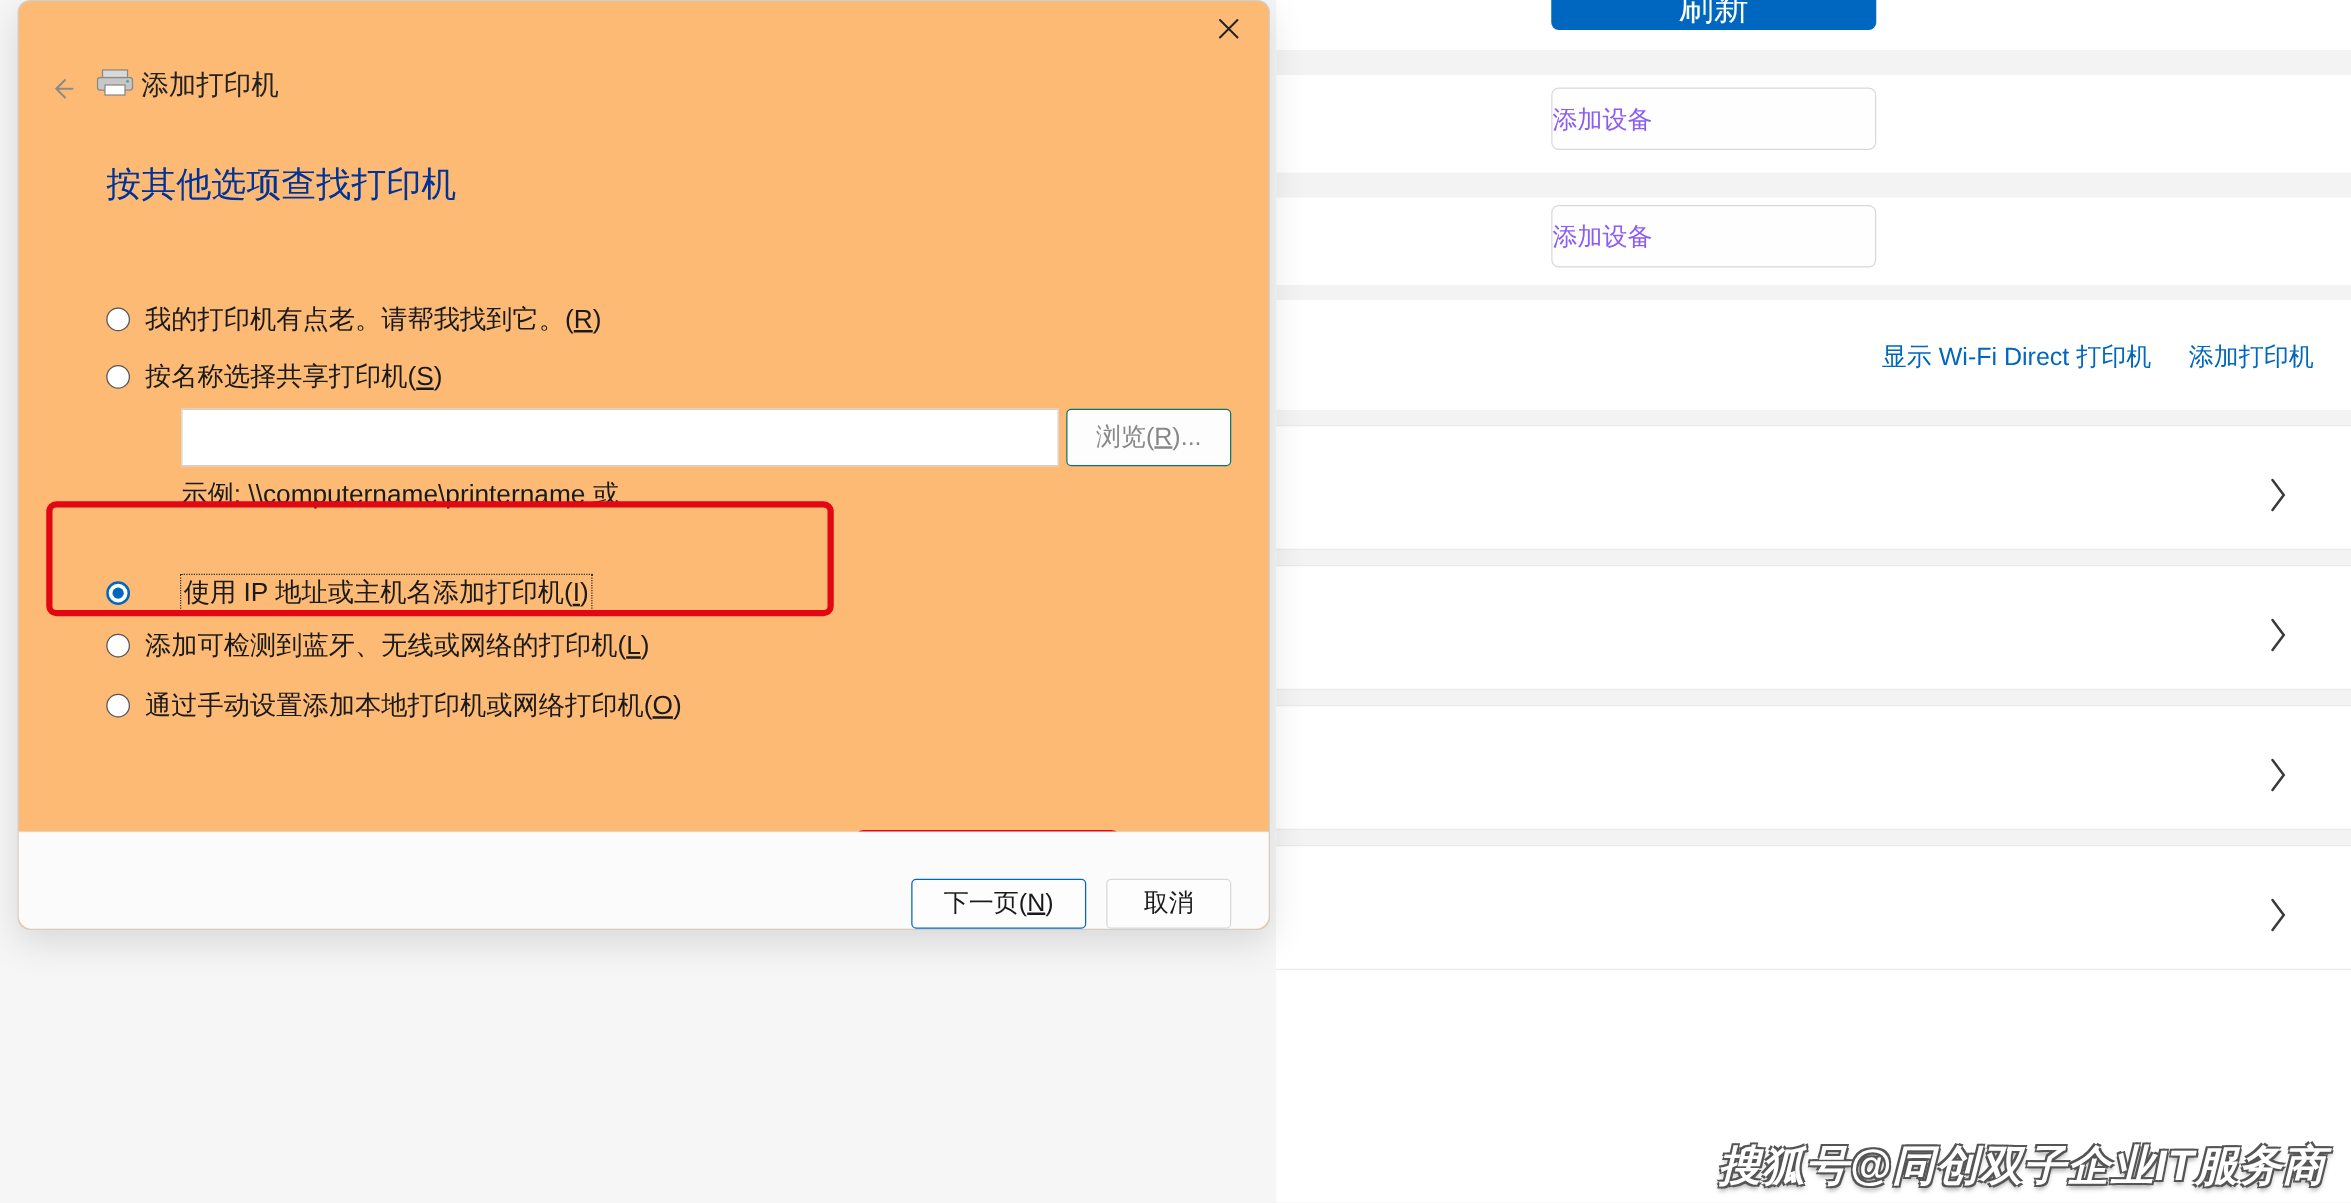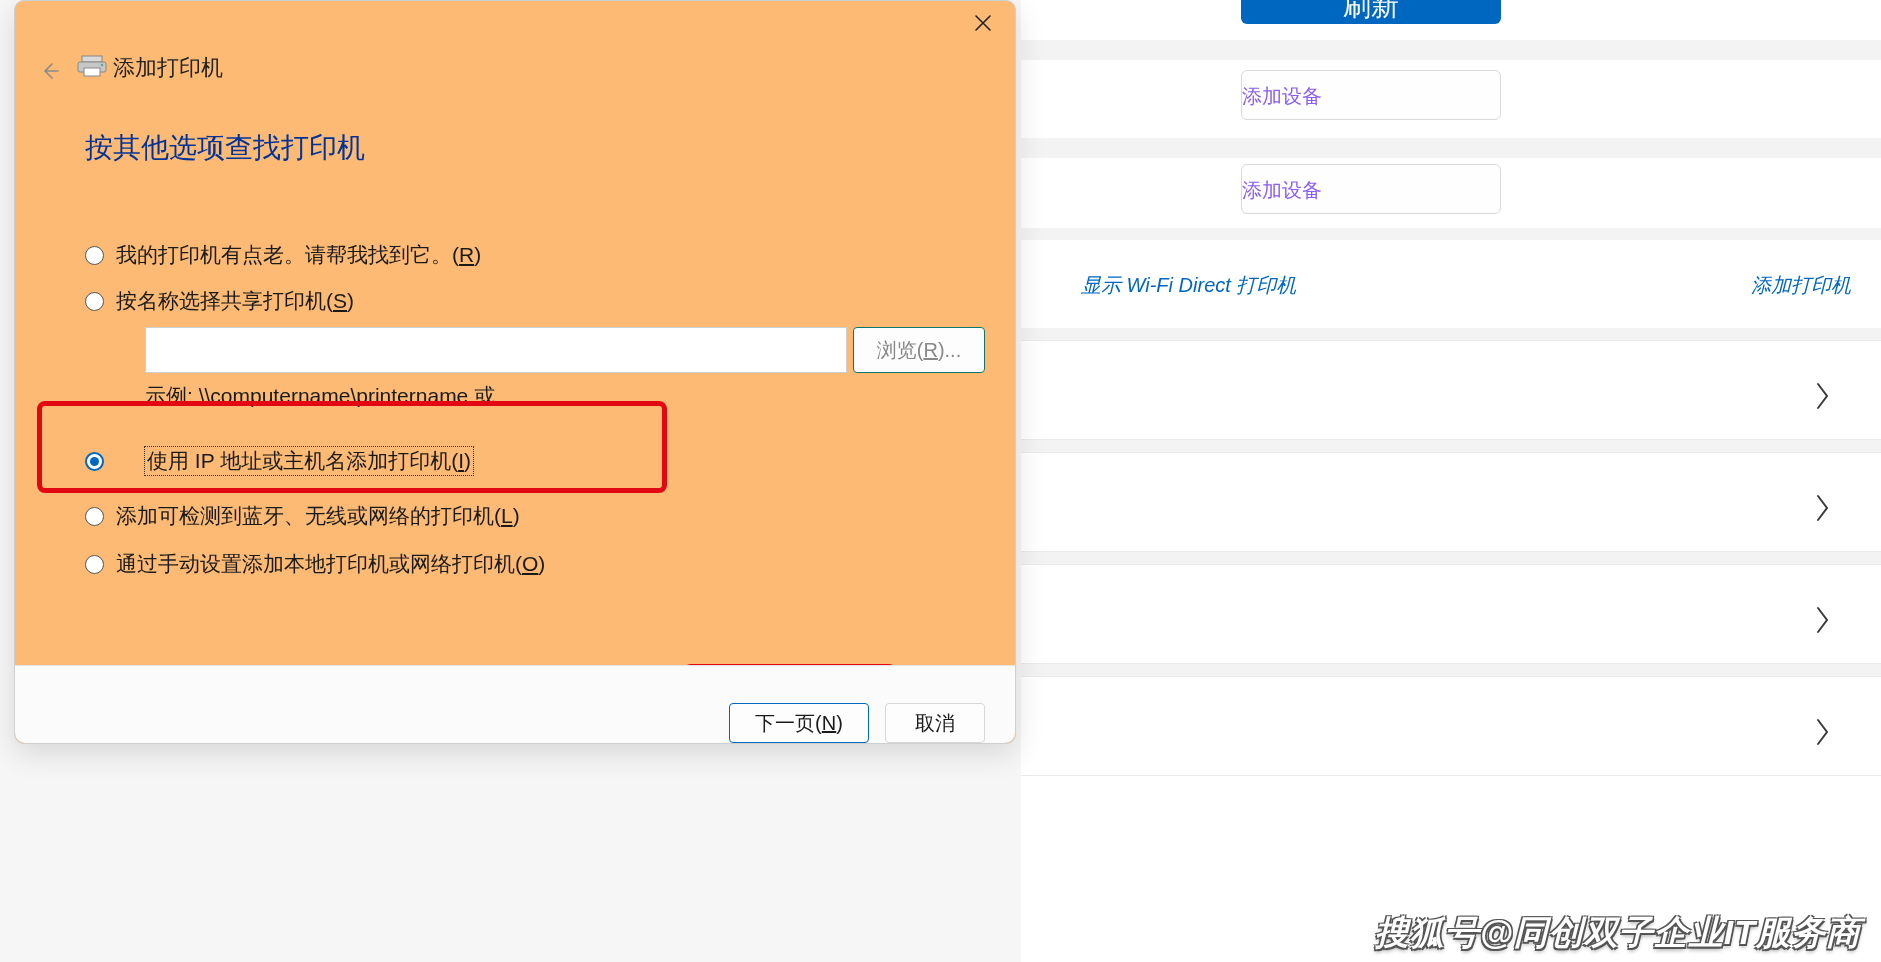--- a/index.html
+++ b/index.html
@@ -47,23 +47,22 @@
     text-align: left;
     color: #8b5cf6;
   }
   .bg-links-row {
     position: absolute;
     left: 60px;
     right: 30px;
     height: 90px;
     display: flex;
     align-items: center;
-    justify-content: space-between;
+    justify-content: flex-end;
     gap: 30px;
-    font-style: italic;
   }
   .bg-link { color:#0067c0; font-size:20px; cursor:pointer; }
   .bg-card {
     position: absolute;
     left: 0;
     right: 0;
     height: 100px;
     background: #fff;
     border-top: 1px solid #eaeaea;
     border-bottom: 1px solid #eaeaea;
@@ -332,21 +331,21 @@
   </div>
 
   <div class="shared-input"></div>
   <div class="browse-button">
     <span>浏览(</span><span class="mnemonic">R</span><span>)...</span>
   </div>
   <div class="example-text">
     <span>示例: </span><span>\\computername\printername 或</span><br>
   </div>
 
-  <div class="option-row" style="top:445px;gap:40px;">
+  <div class="option-row" style="top:458px;gap:40px;">
     <span class="radio selected"></span>
     <span class="focus-dotted">
       <span>使用 IP 地址或主机名添加打印机(</span><span class="mnemonic">I</span><span>)</span>
     </span>
   </div>
 
   <div class="option-row" style="top:501px;">
     <span class="radio"></span>
     <span>
       <span>添加可检测到蓝牙、无线或网络的打印机(</span><span class="mnemonic">L</span><span>)</span>

